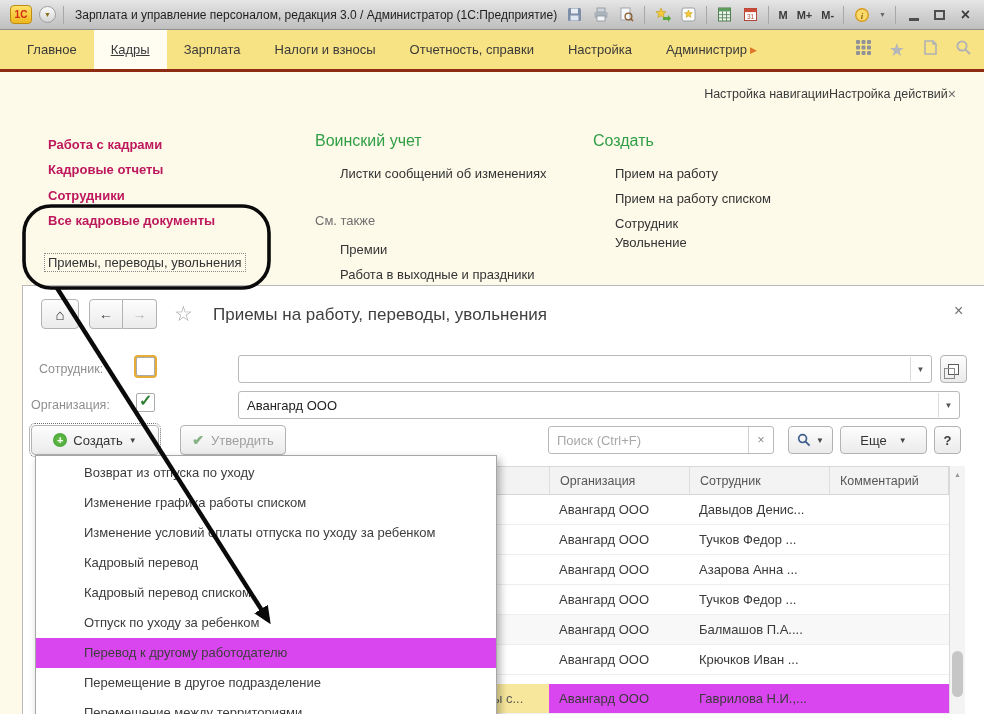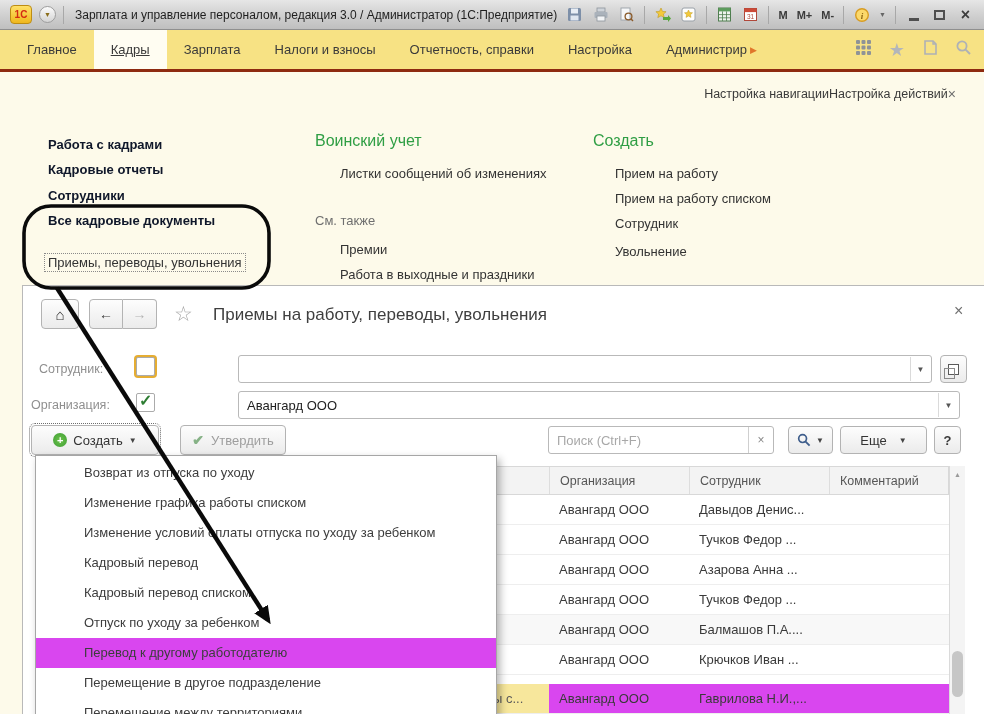--- a/index.html
+++ b/index.html
@@ -33,21 +33,21 @@
   .tab.active{background:#fffdf2;}
   .tab.active .tlabel{text-decoration:underline;}
   .tab.overflow{padding-right:4px;}
   .ovf-arrow{color:#e0762b;font-size:9px;margin-left:3px;}
   .tabbar-right{position:absolute;right:12px;top:0;height:39px;display:flex;align-items:center;gap:17px;}
 
   
   .nav-actions{position:absolute;top:87px;right:28px;display:flex;align-items:center;
     font-size:12.5px;color:#3a3a3a;}
   .na-close{color:#6d6d6d;font-size:14px;line-height:1;}
-  .nav-bold{position:absolute;font-size:13px;font-weight:bold;color:#0f172a;white-space:nowrap;}
+  .nav-bold{position:absolute;font-size:13px;font-weight:bold;color:#be185d;white-space:nowrap;}
   .nav-link{position:absolute;font-size:13px;color:#333;white-space:nowrap;}
   .focus-link{border:1px dotted #8a8a8a;padding:1px 3px;text-align:right;}
   .green-h{position:absolute;font-size:16px;color:#2f9e44;white-space:nowrap;}
   .see-also{position:absolute;font-size:13px;color:#6f6f6f;white-space:nowrap;}
 
   
   .window{position:absolute;left:22px;top:285px;width:962px;height:429px;background:#fff;
     border-top:1px solid #b9b9b9;border-left:1px solid #b9b9b9;z-index:10;}
   .btn{background:linear-gradient(#fdfdfd,#ebebeb);border:1px solid #b3b3b3;border-radius:4px;
     display:flex;align-items:center;justify-content:center;font-size:13px;color:#333;}
@@ -275,21 +275,21 @@
   <div class="green-h" style="left:315px;top:132px;">Воинский учет</div>
   <div class="nav-link" style="left:340px;top:166px;">Листки сообщений об изменениях</div>
   <div class="see-also" style="left:315px;top:213px;">См. также</div>
   <div class="nav-link" style="left:340px;top:242px;">Премии</div>
   <div class="nav-link" style="left:340px;top:267px;">Работа в выходные и праздники</div>
 
   <div class="green-h" style="left:593px;top:132px;">Создать</div>
   <div class="nav-link" style="left:615px;top:166px;">Прием на работу</div>
   <div class="nav-link" style="left:615px;top:191px;">Прием на работу списком</div>
   <div class="nav-link" style="left:615px;top:216px;">Сотрудник</div>
-  <div class="nav-link" style="left:615px;top:244px;">Увольнение</div>
+  <div class="nav-link" style="left:615px;top:235px;">Увольнение</div>
 
   <div class="window">
     <div class="btn win-home">
         <span>⌂</span>
       </div>
     <div class="nav-btn-group">
       <div class="nb back">
           <span>←</span>
         </div>
       <div class="nb fwd">

